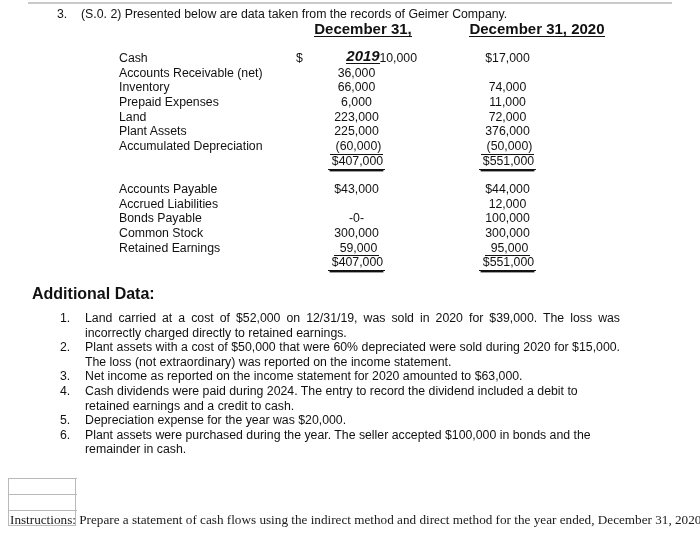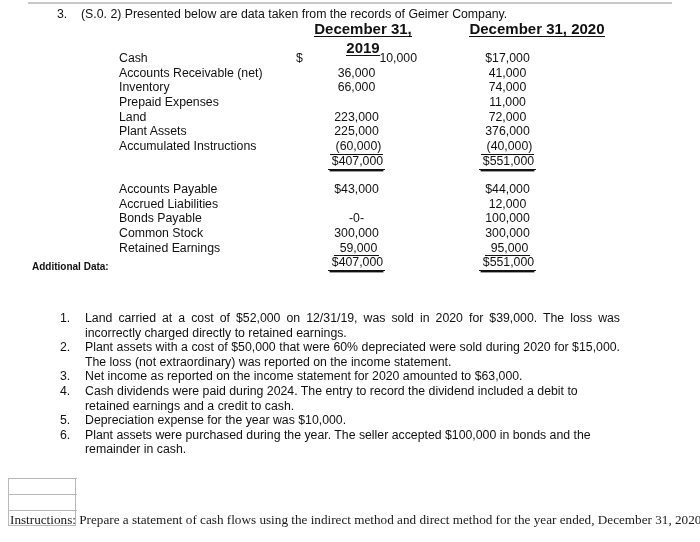--- a/index.html
+++ b/index.html
@@ -44,21 +44,21 @@
     font-size: 15px;
     line-height: 14px;
     text-align: center;
   }
   .col-head span {
     display: inline-block;
     border-bottom: 1.6px solid #111;
     padding-bottom: 0px;
   }
   #hdr-2019 { top: 22px; left: 300px; width: 126px; }
-  #hdr-2019 .l2 { margin-top: 4px; }
+  #hdr-2019 .l2 { margin-top: 12px; font-style: italic; }
   #hdr-2020 { top: 22px; left: 452px; width: 170px; }
 
   
   .bal-block { position: absolute; left: 6px; width: 700px; }
   #block-assets { top: 51px; }
   #block-liab   { top: 182px; }
 
   .row {
     position: relative;
     height: 14.7px;
@@ -93,23 +93,23 @@
   .total .c2 > span {
     display: inline-block;
     border-bottom: 1.3px solid #111;
     box-shadow: 0 3px 0 -1.6px #111;
     padding: 0 2px 0 4px;
   }
 
   
   #add-data-title {
     position: absolute;
-    top: 261px;
+    top: 285px;
     left: 32px;
-    font-size: 10px;
+    font-size: 16px;
     font-weight: bold;
   }
   #add-list {
     position: absolute;
     top: 311px;
     left: 0px;
     width: 700px;
   }
   .ad-item {
     position: relative;
@@ -183,50 +183,50 @@
 
   <div class="row">
     <span class="lbl">Cash</span>
     <span class="dollar-sep"><span class="sym">$</span><span>10,000</span></span>
     <span class="c2">$17,000</span>
   </div>
 
   <div class="row">
     <span class="lbl">Accounts Receivable (net)</span>
     <span class="c1">36,000</span>
-    <span class="c2">41,000</span>
   </div>
 
   <div class="row">
     <span class="lbl">Inventory</span>
     <span class="c1">66,000</span>
     <span class="c2">74,000</span>
   </div>
 
   <div class="row">
     <span class="lbl">Prepaid Expenses</span>
+    <span class="c1">6,000</span>
     <span class="c2">11,000</span>
   </div>
 
   <div class="row">
     <span class="lbl">Land</span>
     <span class="c1">223,000</span>
     <span class="c2">72,000</span>
   </div>
 
   <div class="row">
     <span class="lbl">Plant Assets</span>
     <span class="c1">225,000</span>
     <span class="c2">376,000</span>
   </div>
 
   <div class="row uline">
-    <span class="lbl">Accumulated Instructions</span>
+    <span class="lbl">Accumulated Depreciation</span>
     <span class="c1"><span>(60,000)</span></span>
-    <span class="c2"><span>(40,000)</span></span>
+    <span class="c2"><span>(50,000)</span></span>
   </div>
 
   <div class="row total">
     <span class="lbl"></span>
     <span class="c1"><span>$407,000</span></span>
     <span class="c2"><span>$551,000</span></span>
   </div>
 </div>
 
 <div class="bal-block" id="block-liab">
@@ -281,21 +281,21 @@
   <div class="ad-item">
     <span class="n">3.</span>
     <span class="body">Net income as reported on the income statement for 2020 amounted to $63,000.</span>
   </div>
   <div class="ad-item">
     <span class="n">4.</span>
     <span class="body">Cash dividends were paid during 2024. The entry to record the dividend included a debit to retained earnings and a credit to cash.</span>
   </div>
   <div class="ad-item">
     <span class="n">5.</span>
-    <span class="body">Depreciation expense for the year was $10,000.</span>
+    <span class="body">Depreciation expense for the year was $20,000.</span>
   </div>
   <div class="ad-item">
     <span class="n">6.</span>
     <span class="body">Plant assets were purchased during the year. The seller accepted $100,000 in bonds and the remainder in cash.</span>
   </div>
 </div>
 
 <div id="instr-grid">
   <div class="cellline cl1"></div>
   <div class="cellline cl2"></div>

